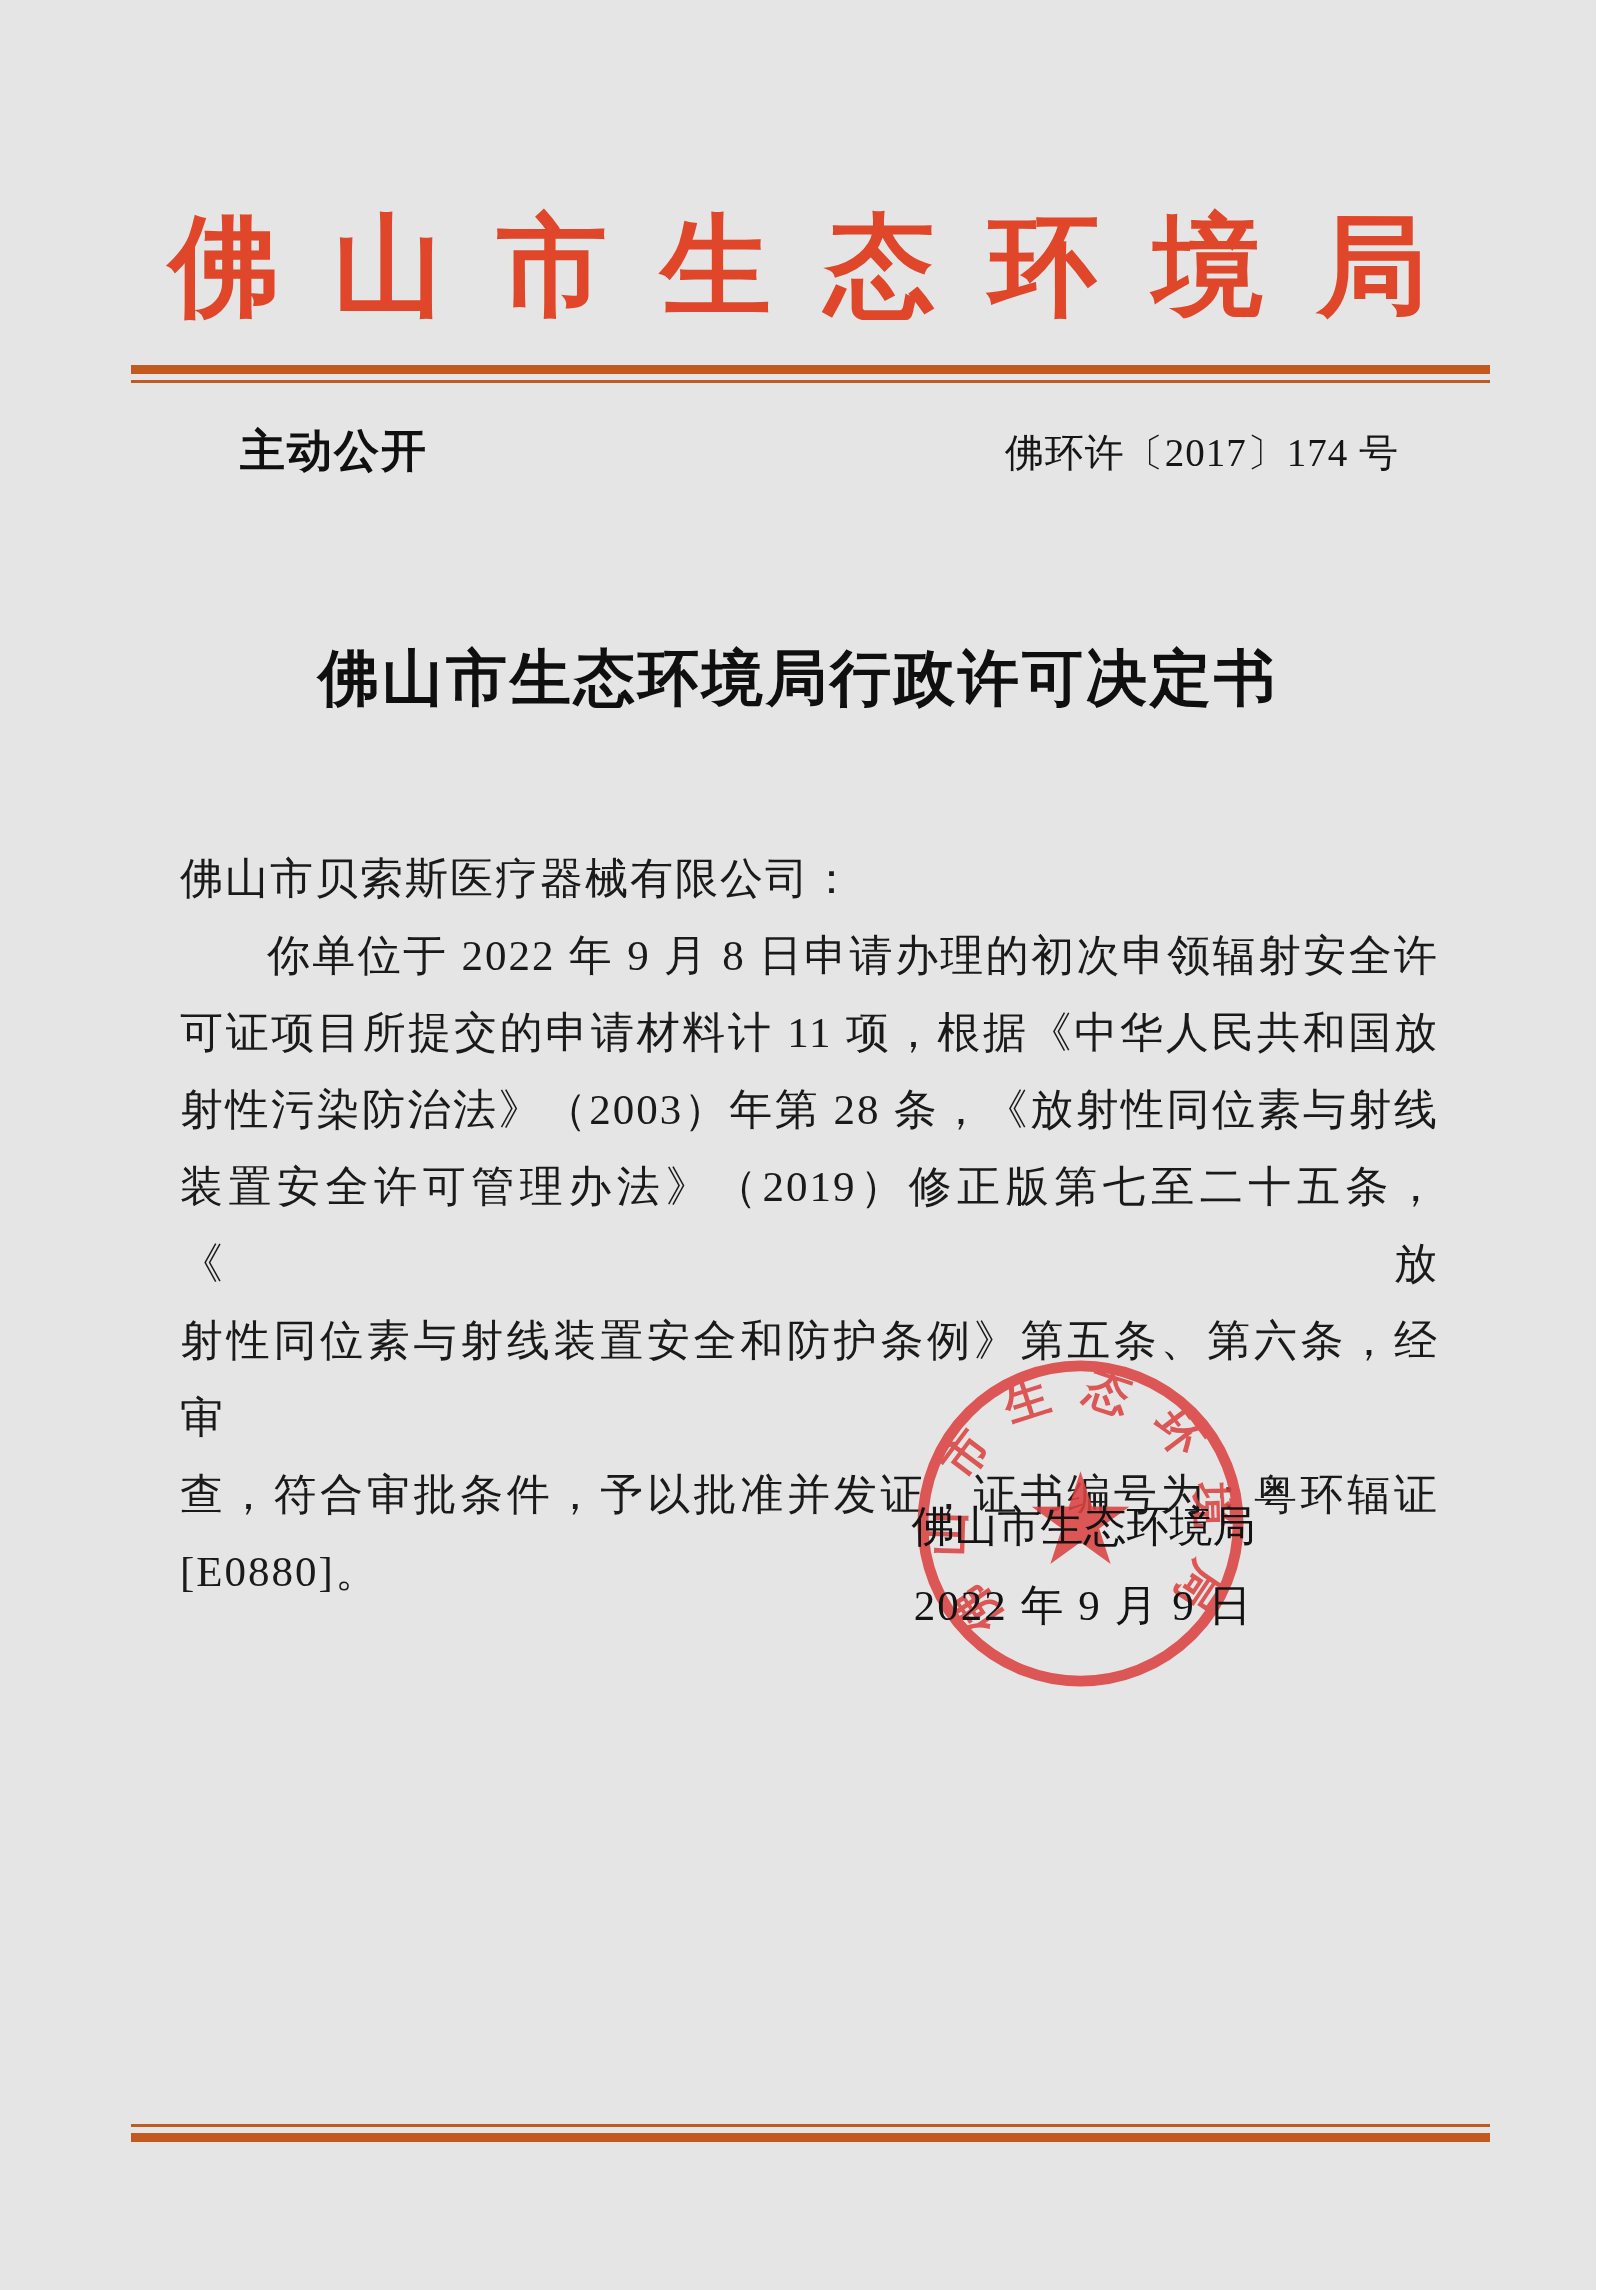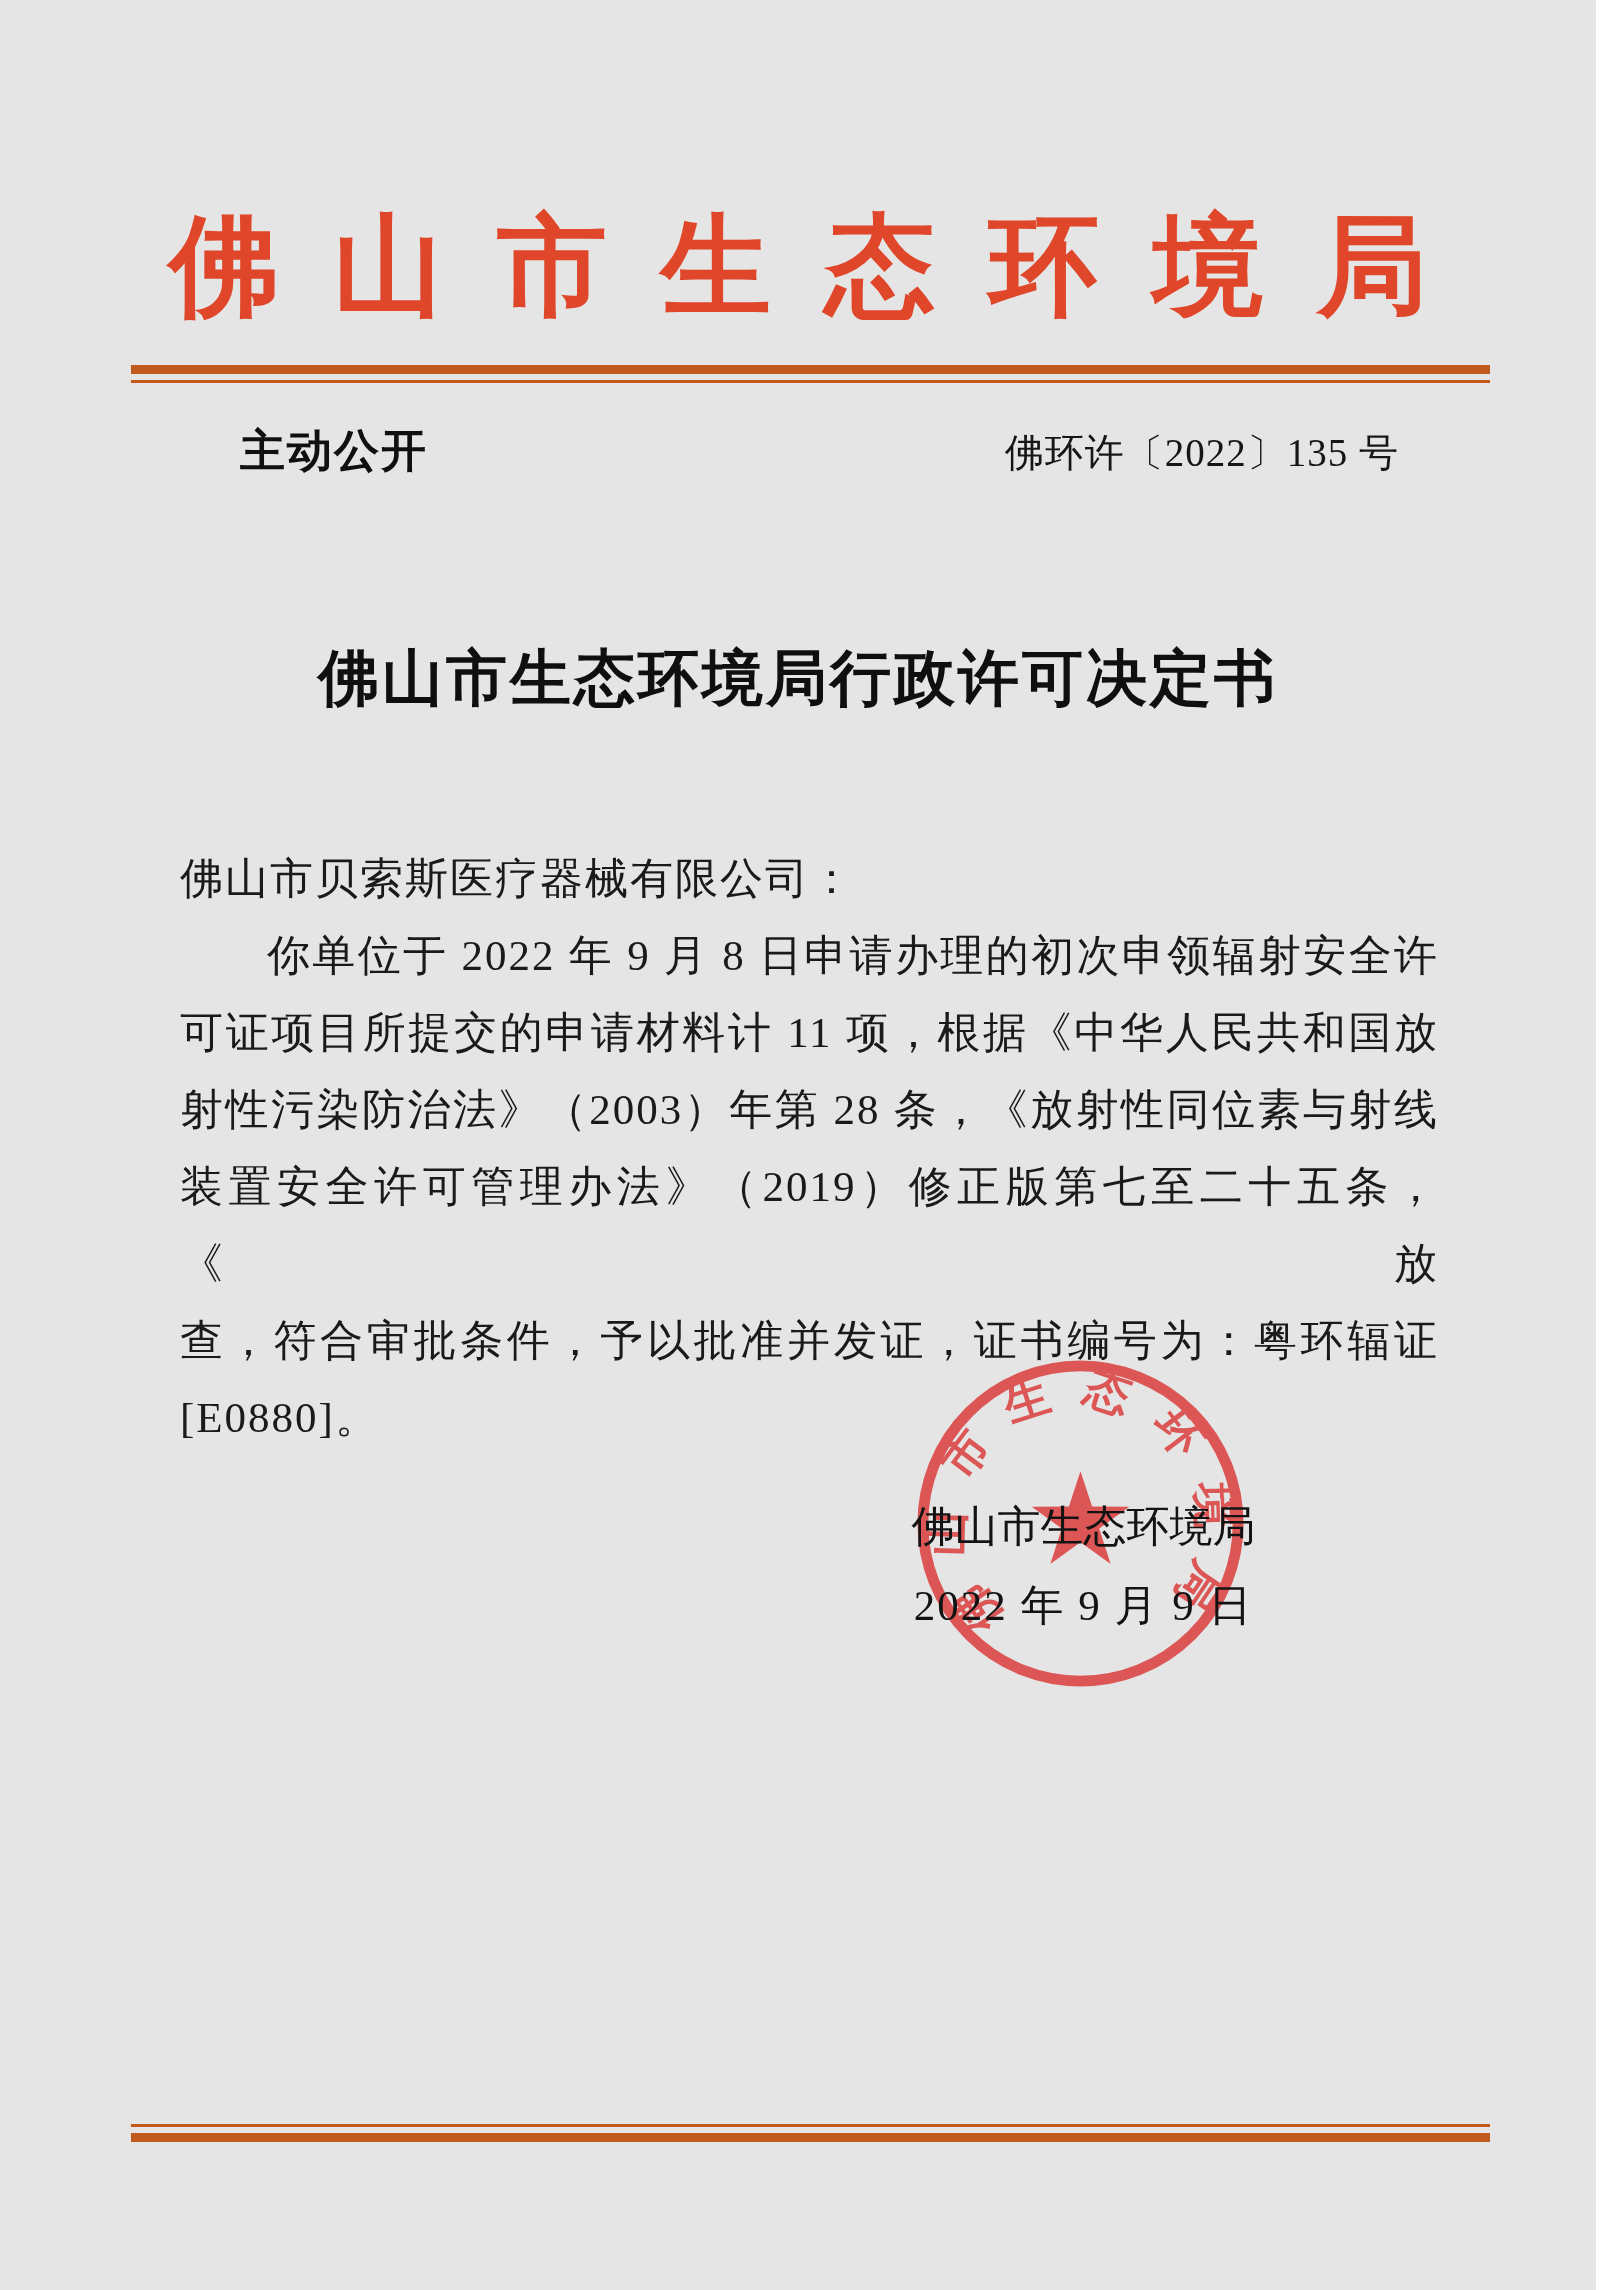--- a/index.html
+++ b/index.html
@@ -102,31 +102,32 @@
   <div class="red-title">佛山市生态环境局</div>
 
   <div class="rule rule-top">
     <div class="bar"></div>
     <div class="gap"></div>
     <div class="thin"></div>
   </div>
 
   <div class="meta-row">
     <span class="disclosure">主动公开</span>
-    <span class="doc-number">佛环许〔2022〕135 号</span>
+    <span class="doc-number">佛环许〔2017〕174 号</span>
   </div>
 
   <div class="doc-title">佛山市生态环境局行政许可决定书</div>
 
   <div class="body-block">
     <div class="salutation">佛山市贝索斯医疗器械有限公司：</div>
     <div class="line indent">你单位于 2022 年 9 月 8 日申请办理的初次申领辐射安全许</div>
     <div class="line">可证项目所提交的申请材料计 11 项，根据《中华人民共和国放</div>
     <div class="line">射性污染防治法》（2003）年第 28 条，《放射性同位素与射线</div>
     <div class="line">装置安全许可管理办法》（2019）修正版第七至二十五条，《放</div>
+    <div class="line">射性同位素与射线装置安全和防护条例》第五条、第六条，经审</div>
     <div class="line">查，符合审批条件，予以批准并发证，证书编号为：粤环辐证</div>
     <div class="line last">[E0880]。</div>
   </div>
 
   <svg class="seal" viewBox="0 0 336 336" xmlns="http://www.w3.org/2000/svg">
     <circle cx="168" cy="168" r="160" fill="none" stroke="#dc4343" stroke-width="11"></circle>
     <polygon fill="#dc4343" points="168,115 179.8,150.8 217.5,150.9 187,173.2 198.6,209.1 168,187 137.4,209.1 149,173.2 118.5,150.9 156.2,150.8"></polygon>
     <path id="sealArc" fill="none" d="M 99 266 A 120 120 0 1 1 237 266"></path>
     <text font-size="46" font-weight="bold" letter-spacing="28" fill="#dc4343" font-family="Liberation Serif, DejaVu Serif, serif">
       <textPath href="#sealArc" startOffset="50%" text-anchor="middle">佛山市生态环境局</textPath>

